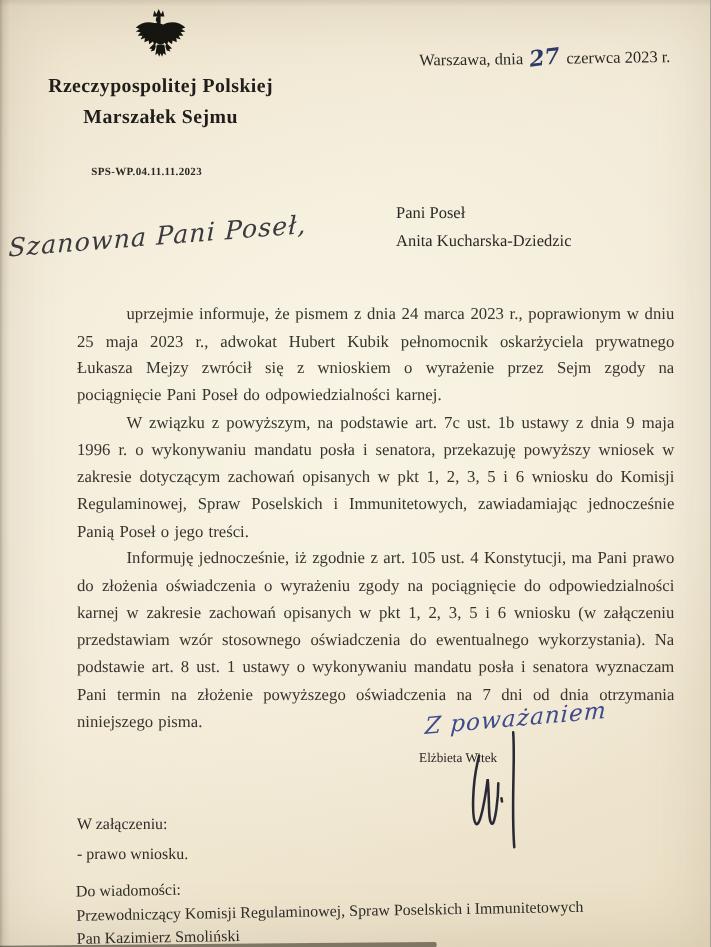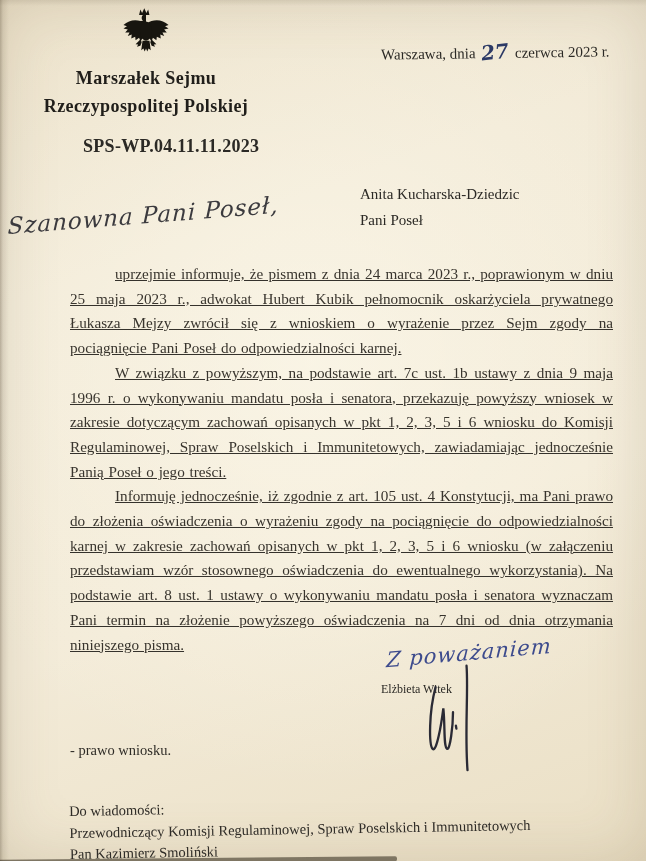--- a/index.html
+++ b/index.html
@@ -25,36 +25,36 @@
     content:"";position:absolute;left:-4px;bottom:-2px;width:62%;height:5px;
     background:rgba(45,38,24,.55);
     transform:rotate(-.5deg);
     border-radius:2px;pointer-events:none;
   }
 
   .letterhead{position:absolute;left:40px;top:6px;width:212px;text-align:center;}
   .eagle{display:block;margin:0 auto 6px auto;width:56px;height:52px;}
   .lh-line{font-weight:700;font-size:18px;letter-spacing:.4px;color:#201e1a;line-height:28px;white-space:nowrap;}
 
-  .refnum{position:absolute;left:83px;top:136px;font-weight:700;font-size:18px;letter-spacing:.3px;color:#2b2925;}
+  .refnum{position:absolute;left:83px;top:151px;font-weight:700;font-size:10px;letter-spacing:.3px;color:#2b2925;}
 
   .dateline{position:absolute;left:381px;top:39px;font-size:15px;color:#2b2925;white-space:nowrap;transform:rotate(-.8deg);}
   .hand{font-family:"DejaVu Serif","Liberation Serif",serif;font-style:italic;}
   .day-hand{display:inline-block;font-weight:700;font-size:20px;color:#2c3a66;transform:rotate(-6deg) translateY(1px);margin:0 2px;}
 
   .addressee{position:absolute;left:360px;top:181px;font-size:15px;line-height:26px;color:#2b2925;}
 
   .salutation{
     position:absolute;left:8px;top:213px;
     font-size:23px;color:#3b3a3e;white-space:nowrap;
     transform:rotate(-4.5deg) skewX(-6deg);transform-origin:left top;
     letter-spacing:1px;
   }
 
-  .body{position:absolute;left:70px;top:262px;width:543px;text-decoration:underline;}
+  .body{position:absolute;left:70px;top:274px;width:543px;}
   .body p{
     margin:0;font-size:15.2px;line-height:24.7px;
     text-align:justify;text-indent:45px;
     color:#38342d;word-spacing:1px;
   }
 
   .valediction{
     position:absolute;left:386px;top:641px;
     font-size:21px;color:#3d4b8d;white-space:nowrap;
     transform:rotate(-5deg) skewX(-8deg);letter-spacing:1px;
@@ -77,35 +77,35 @@
         <path d="M47 8 l4 8 5 -11 5 11 4 -8 3 13 -24 0 z"></path>
         <path d="M60 18 c-6 0 -10 4 -10 9 0 3 1 5 3 7 l-11 2 12 4 c2 1 4 2 6 2 z"></path>
         <path id="wingL" d="M58 40 C44 30 22 30 8 44 l8 3 -8 5 10 2 -6 7 10 0 -4 8 9 -3 -1 9 9 -4 1 8 8 -6 3 8 7 -8 4 7 z"></path>
         <use href="#wingL" transform="translate(120,0) scale(-1,1)"></use>
         <ellipse cx="60" cy="58" rx="14" ry="22"></ellipse>
         <path d="M48 76 l-12 12 6 1 -3 5 8 -2 3 -8 z"></path>
         <path d="M72 76 l12 12 -6 1 3 5 -8 -2 -3 -8 z"></path>
         <path d="M52 80 l-3 22 5 -4 3 7 3 -7 3 7 3 -7 5 4 -3 -22 z"></path>
       </g>
     </svg>
+    <div class="lh-line">Rzeczypospolitej Polskiej</div>
     <div class="lh-line">Marszałek Sejmu</div>
-    <div class="lh-line">Rzeczypospolitej Polskiej</div>
   </header>
 
   <div class="refnum">SPS-WP.04.11.11.2023</div>
 
   <div class="dateline">
     <span>Warszawa, dnia</span>
     <span class="hand day-hand">27</span>
     <span>czerwca 2023 r.</span>
   </div>
 
   <div class="addressee">
+    <div>Pani Poseł</div>
     <div>Anita Kucharska-Dziedzic</div>
-    <div>Pani Poseł</div>
   </div>
 
   <div class="salutation hand">Szanowna Pani Poseł,</div>
 
   <main class="body">
     <p>uprzejmie informuje, że pismem z dnia 24 marca 2023 r., poprawionym w dniu 25 maja 2023 r., adwokat Hubert Kubik pełnomocnik oskarżyciela prywatnego Łukasza Mejzy zwrócił się z wnioskiem o wyrażenie przez Sejm zgody na pociągnięcie Pani Poseł do odpowiedzialności karnej.</p>
     <p>W związku z powyższym, na podstawie art. 7c ust. 1b ustawy z dnia 9 maja 1996 r. o wykonywaniu mandatu posła i senatora, przekazuję powyższy wniosek w zakresie dotyczącym zachowań opisanych w pkt 1, 2, 3, 5 i 6 wniosku do Komisji Regulaminowej, Spraw Poselskich i Immunitetowych, zawiadamiając jednocześnie Panią Poseł o jego treści.</p>
     <p>Informuję jednocześnie, iż zgodnie z art. 105 ust. 4 Konstytucji, ma Pani prawo do złożenia oświadczenia o wyrażeniu zgody na pociągnięcie do odpowiedzialności karnej w zakresie zachowań opisanych w pkt 1, 2, 3, 5 i 6 wniosku (w załączeniu przedstawiam wzór stosownego oświadczenia do ewentualnego wykorzystania). Na podstawie art. 8 ust. 1 ustawy o wykonywaniu mandatu posła i senatora wyznaczam Pani termin na złożenie powyższego oświadczenia na 7 dni od dnia otrzymania niniejszego pisma.</p>
   </main>
 
@@ -114,20 +114,21 @@
 
   <svg class="signature" viewBox="0 0 60 122" aria-hidden="true">
     <g fill="none" stroke="#2a2a35" stroke-width="2.4" stroke-linecap="round">
       <path d="M12 30 C5 56 5 90 9 94 C13 98 18 68 20 52 C22 70 20 92 24 94 C27 95 30 70 30 56"></path>
       <path d="M44 8 C46 34 42 76 45 116"></path>
       <path d="M33 70 l0.5 3"></path>
     </g>
   </svg>
 
   <div class="attachments">
+    <div>W załączeniu:</div>
     <div>- prawo wniosku.</div>
   </div>
 
   <div class="cc">
     <div>Do wiadomości:</div>
     <div>Przewodniczący Komisji Regulaminowej, Spraw Poselskich i Immunitetowych</div>
     <div>Pan Kazimierz Smoliński</div>
   </div>
 
 </div>

